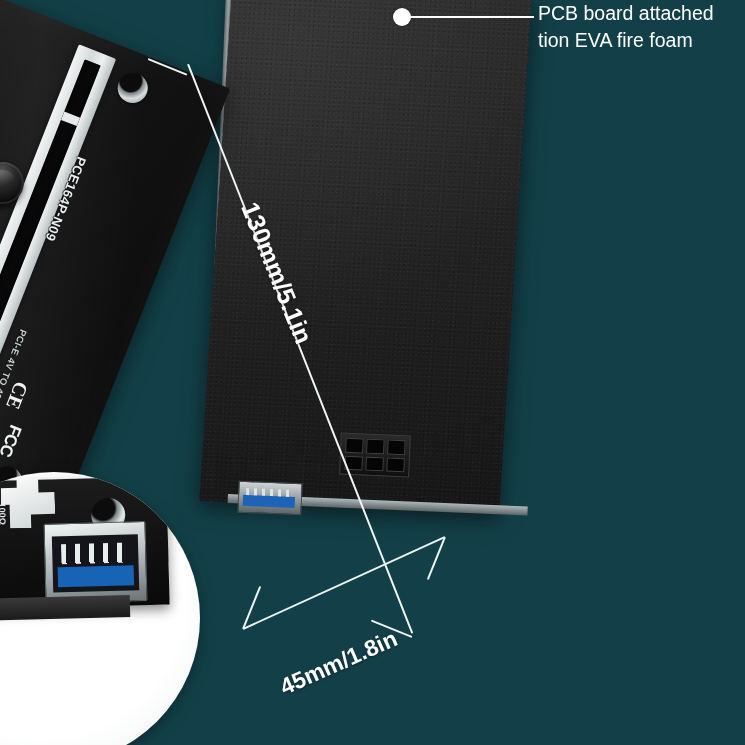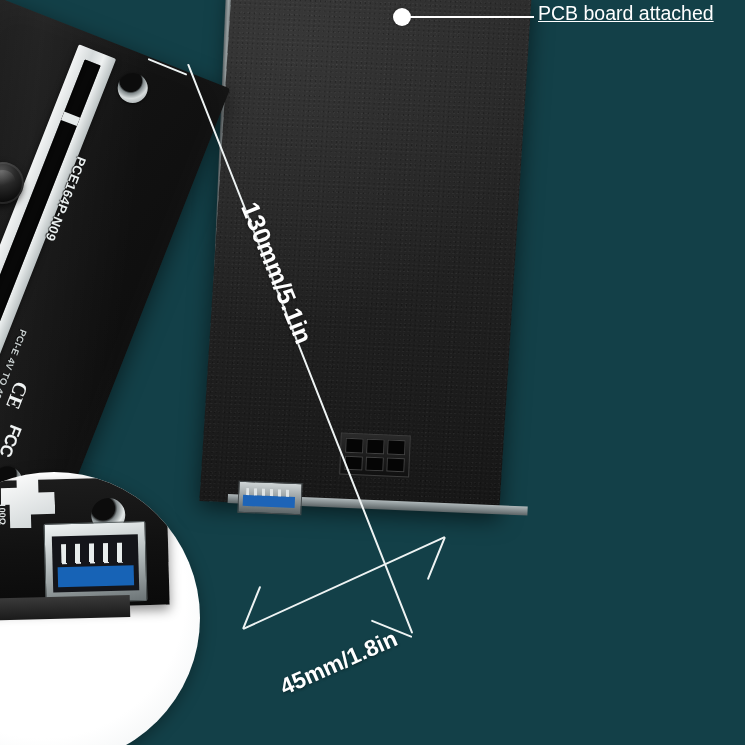--- a/index.html
+++ b/index.html
@@ -5,21 +5,21 @@
   html,body{margin:0;padding:0;}
   body{
     width:745px;height:745px;overflow:hidden;
     font-family:"Liberation Sans", sans-serif;
     background:#134048;
   }
   #stage{position:relative;width:745px;height:745px;background:#134048;overflow:hidden;}
 
   
   .abs{position:absolute;}
-  .nosel{user-select:none;text-decoration:underline;}
+  .nosel{user-select:none;}
 
   
   .foam-wrap{left:232px;top:-18px;width:330px;height:545px;}
   .foam{
     position:absolute;left:0;top:0;width:300px;height:520px;
     background:
       radial-gradient(circle at 20% 12%, rgba(255,255,255,.055), rgba(0,0,0,0) 55%),
       linear-gradient(168deg,#2e2e2e 0%,#262626 35%,#1d1d1d 72%,#161616 100%);
     transform:rotate(2.4deg) skewX(-1.2deg);
     transform-origin:top left;
@@ -286,20 +286,21 @@
     <div class="dimline" style="left:243px;top:628px;width:222px;transform:rotate(-24.5deg);"></div>
     <div class="dimline" style="left:445px;top:536px;width:46px;transform:rotate(112deg);"></div>
     <div class="dimtext dim-45">45mm/1.8in</div>
   </div>
 
   <div class="abs" style="left:0;top:0;width:745px;height:120px;">
     <div class="callout-dot"></div>
     <div class="callout-line"></div>
     <div class="callout-text nosel">
       <div>PCB board attached</div>
+      <div>tion EVA fire foam</div>
     </div>
   </div>
 
   <div class="inset">
     <div class="inset-pcb">
       <div class="inset-silk" style="left:112px;top:22px;transform:rotate(90deg);">100Ω</div>
       <div class="inset-silk" style="left:126px;top:22px;transform:rotate(90deg);">100Ω</div>
 
       <div class="inset-clip"></div>
       <div class="inset-hole"></div>

